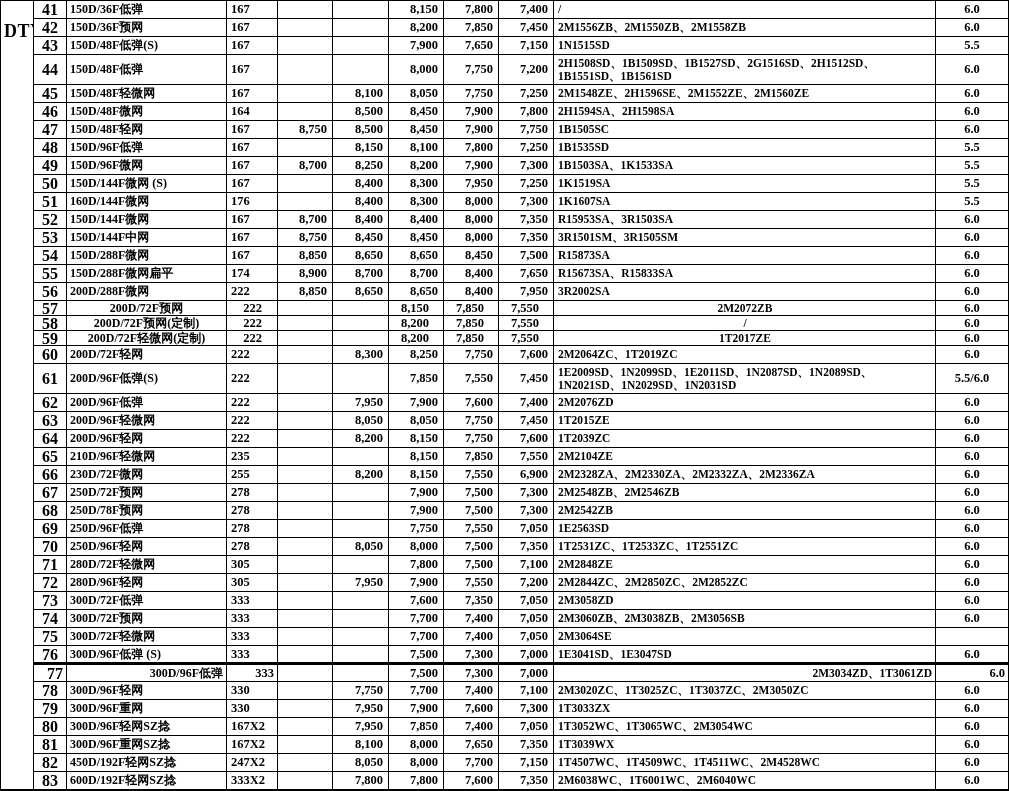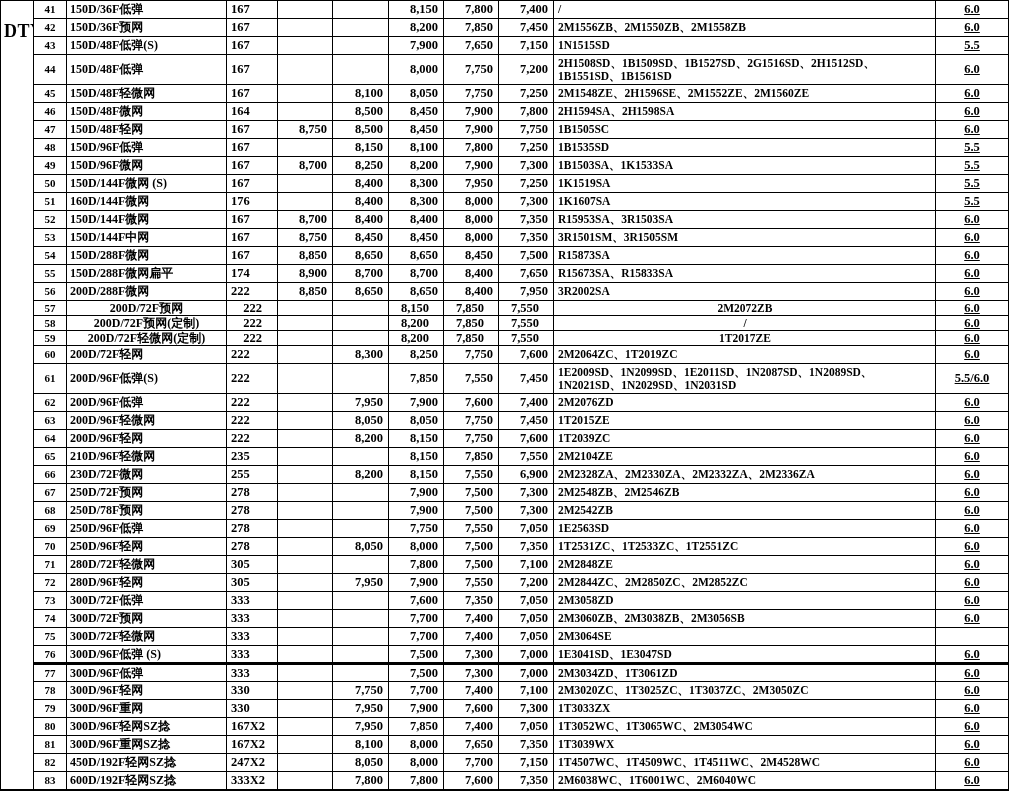--- a/index.html
+++ b/index.html
@@ -2,29 +2,29 @@
 <html><head>
 <meta charset="utf-8">
 <style>
   html,body{margin:0;padding:0;background:#fff;}
   body{width:1011px;font-family:"Liberation Serif","DejaVu Serif",serif;}
   table{border-collapse:collapse;table-layout:fixed;width:1008px;margin:0;}
   td{border:1px solid #000;box-sizing:border-box;height:18px;padding:0 3px;
      font-weight:bold;color:#000;font-size:12px;line-height:13px;
      overflow:hidden;white-space:nowrap;vertical-align:middle;}
   td.c-group{vertical-align:top;text-align:center;padding-top:24px;font-size:18px;letter-spacing:0.5px;}
-  td.c-no{text-align:center;font-size:11px;}
+  td.c-no{text-align:center;font-size:16px;}
   td.c-name{text-align:left;}
   td.c-spec{text-align:left;padding-left:4px;font-size:12.5px;}
   td.c-num{text-align:right;padding-right:5px;font-size:12.5px;}
   td.c-codes{text-align:left;padding-left:4px;font-size:11.5px;white-space:normal;line-height:13px;}
-  td.c-grade{text-align:center;font-size:12.5px;text-decoration:underline;}
+  td.c-grade{text-align:center;font-size:12.5px;}
   tr.short td{height:15px;text-align:center;}
   tr.tall td{height:30px;}
-  tr.thick-top td{border-top:3px solid #000;}
+  tr.thick-top td{border-top:3px solid #000;text-align:right;}
   tr.cut td{height:3px;border-bottom:none;border-top:2px solid #000;}
 </style>
 </head>
 <body>
 
 <table>
   <colgroup>
     <col style="width:33px">
       <col style="width:33px">
       <col style="width:160px">

